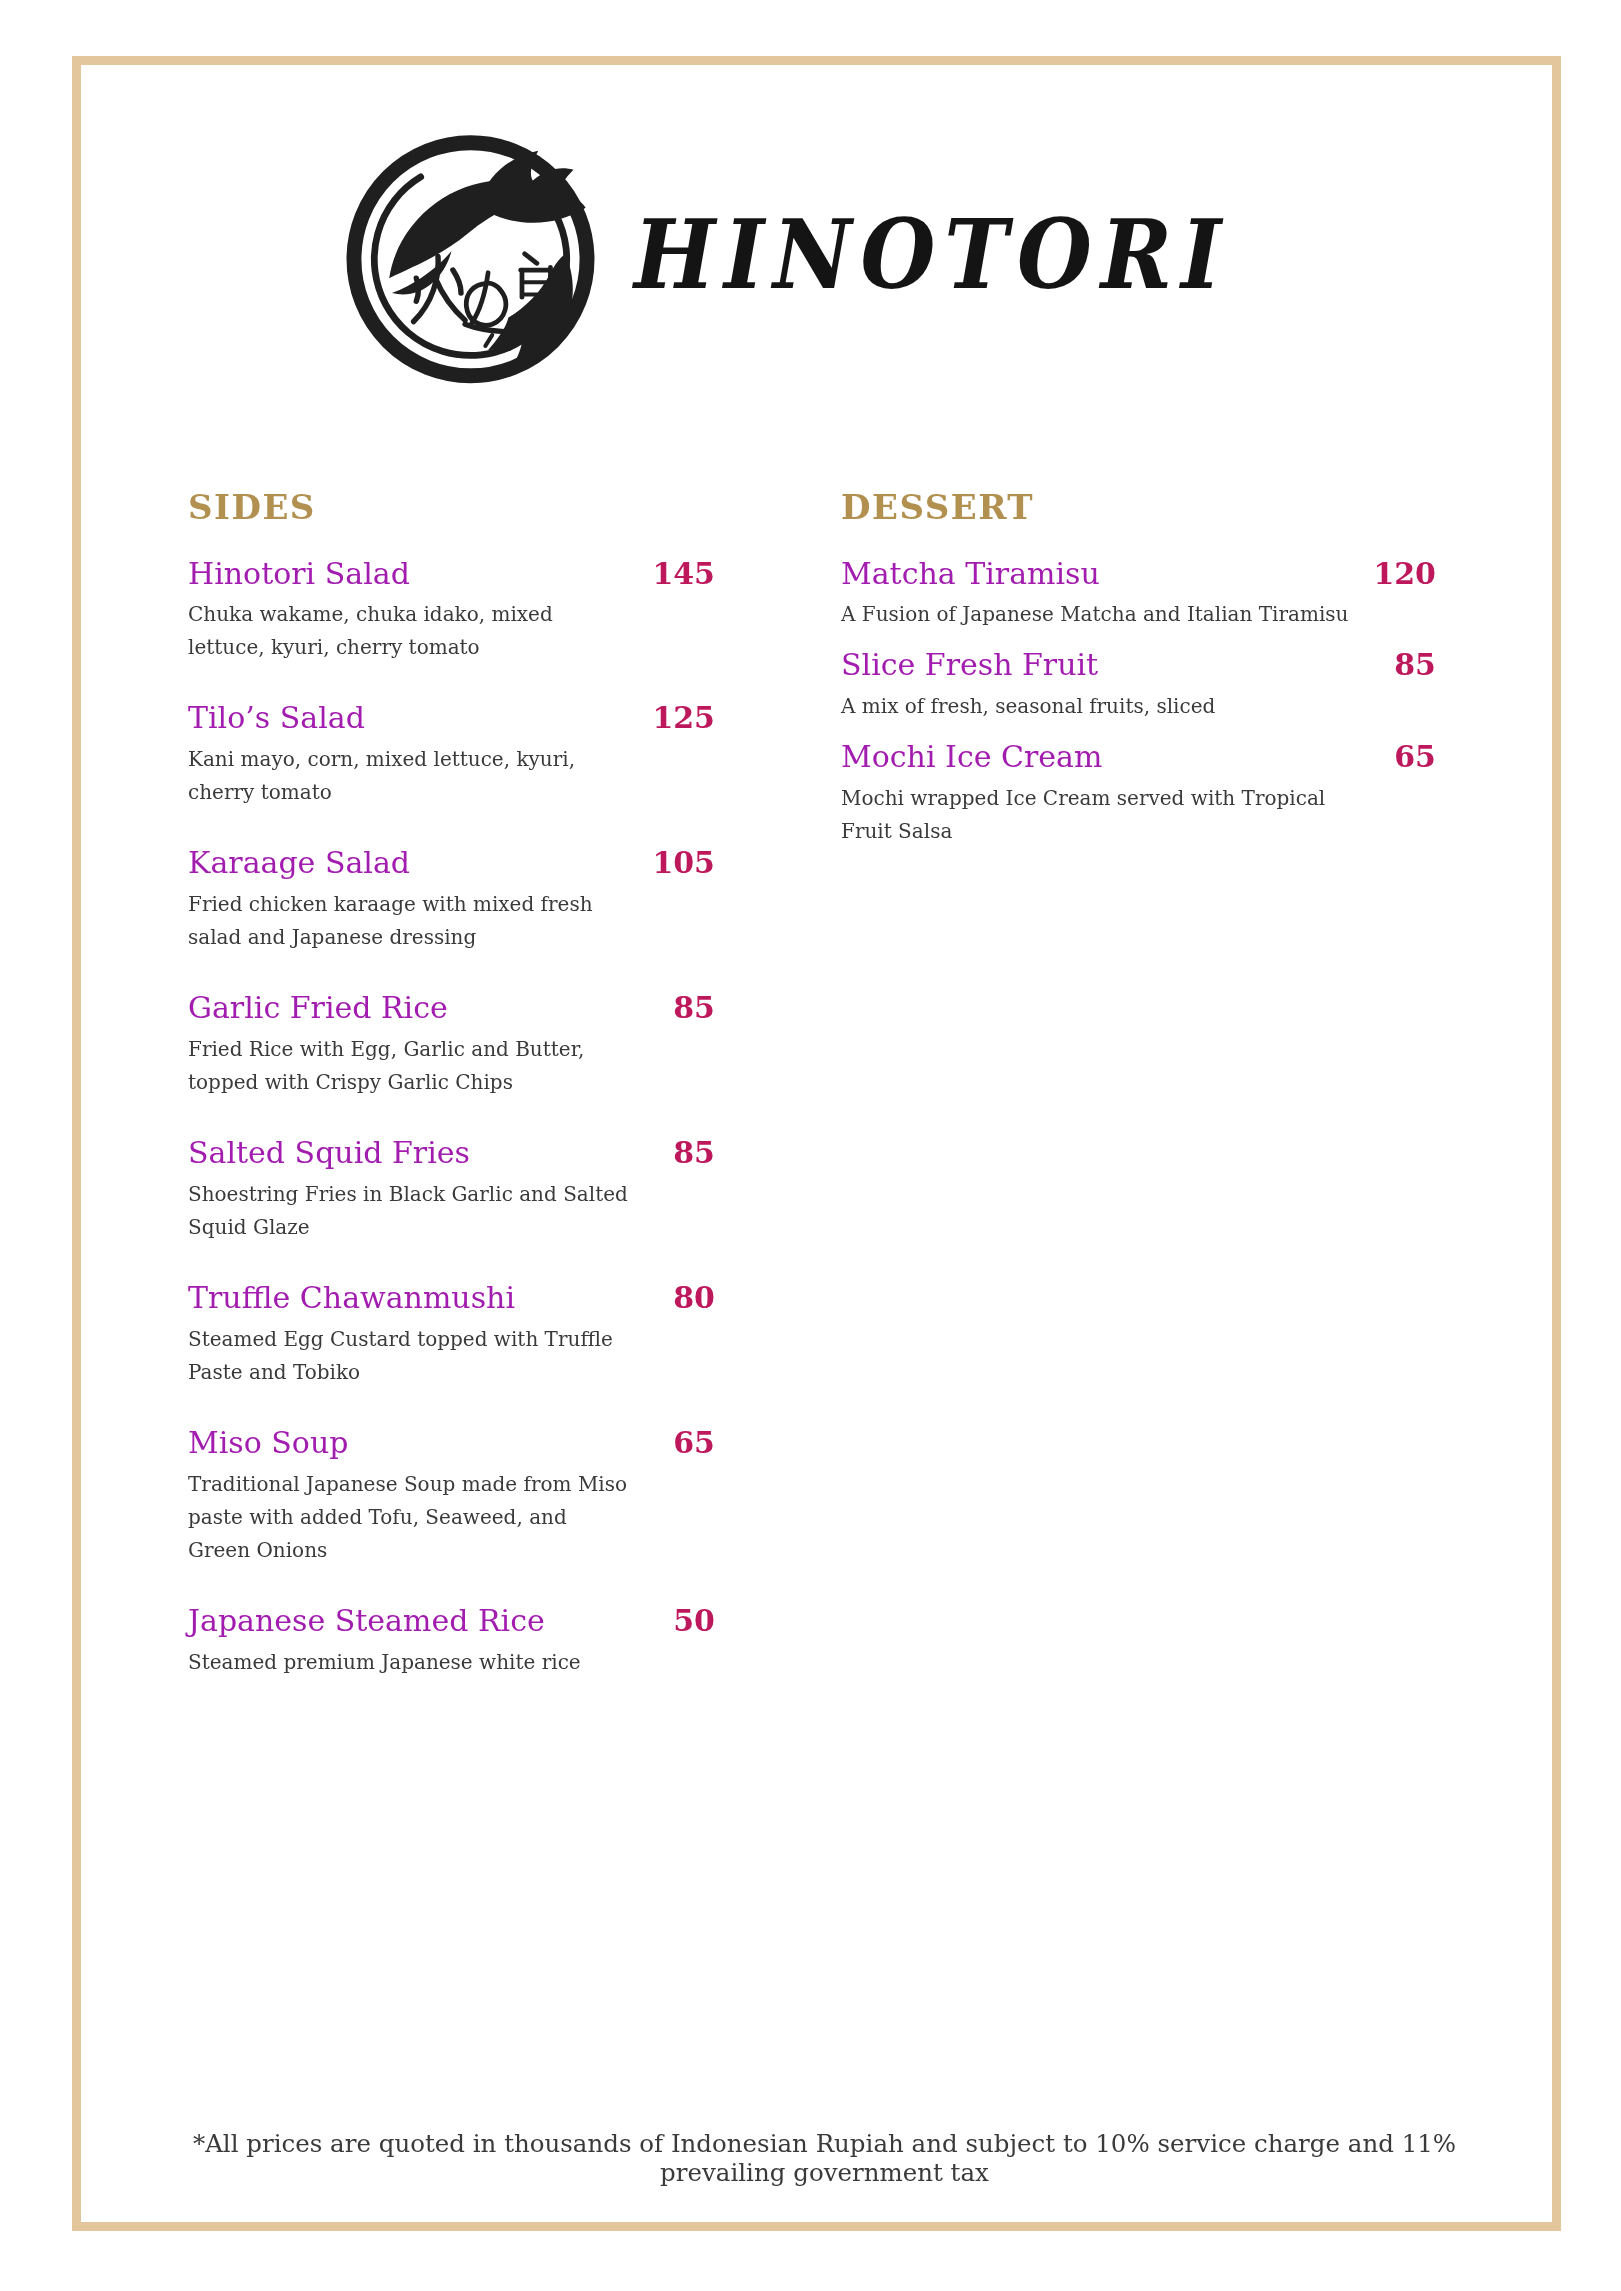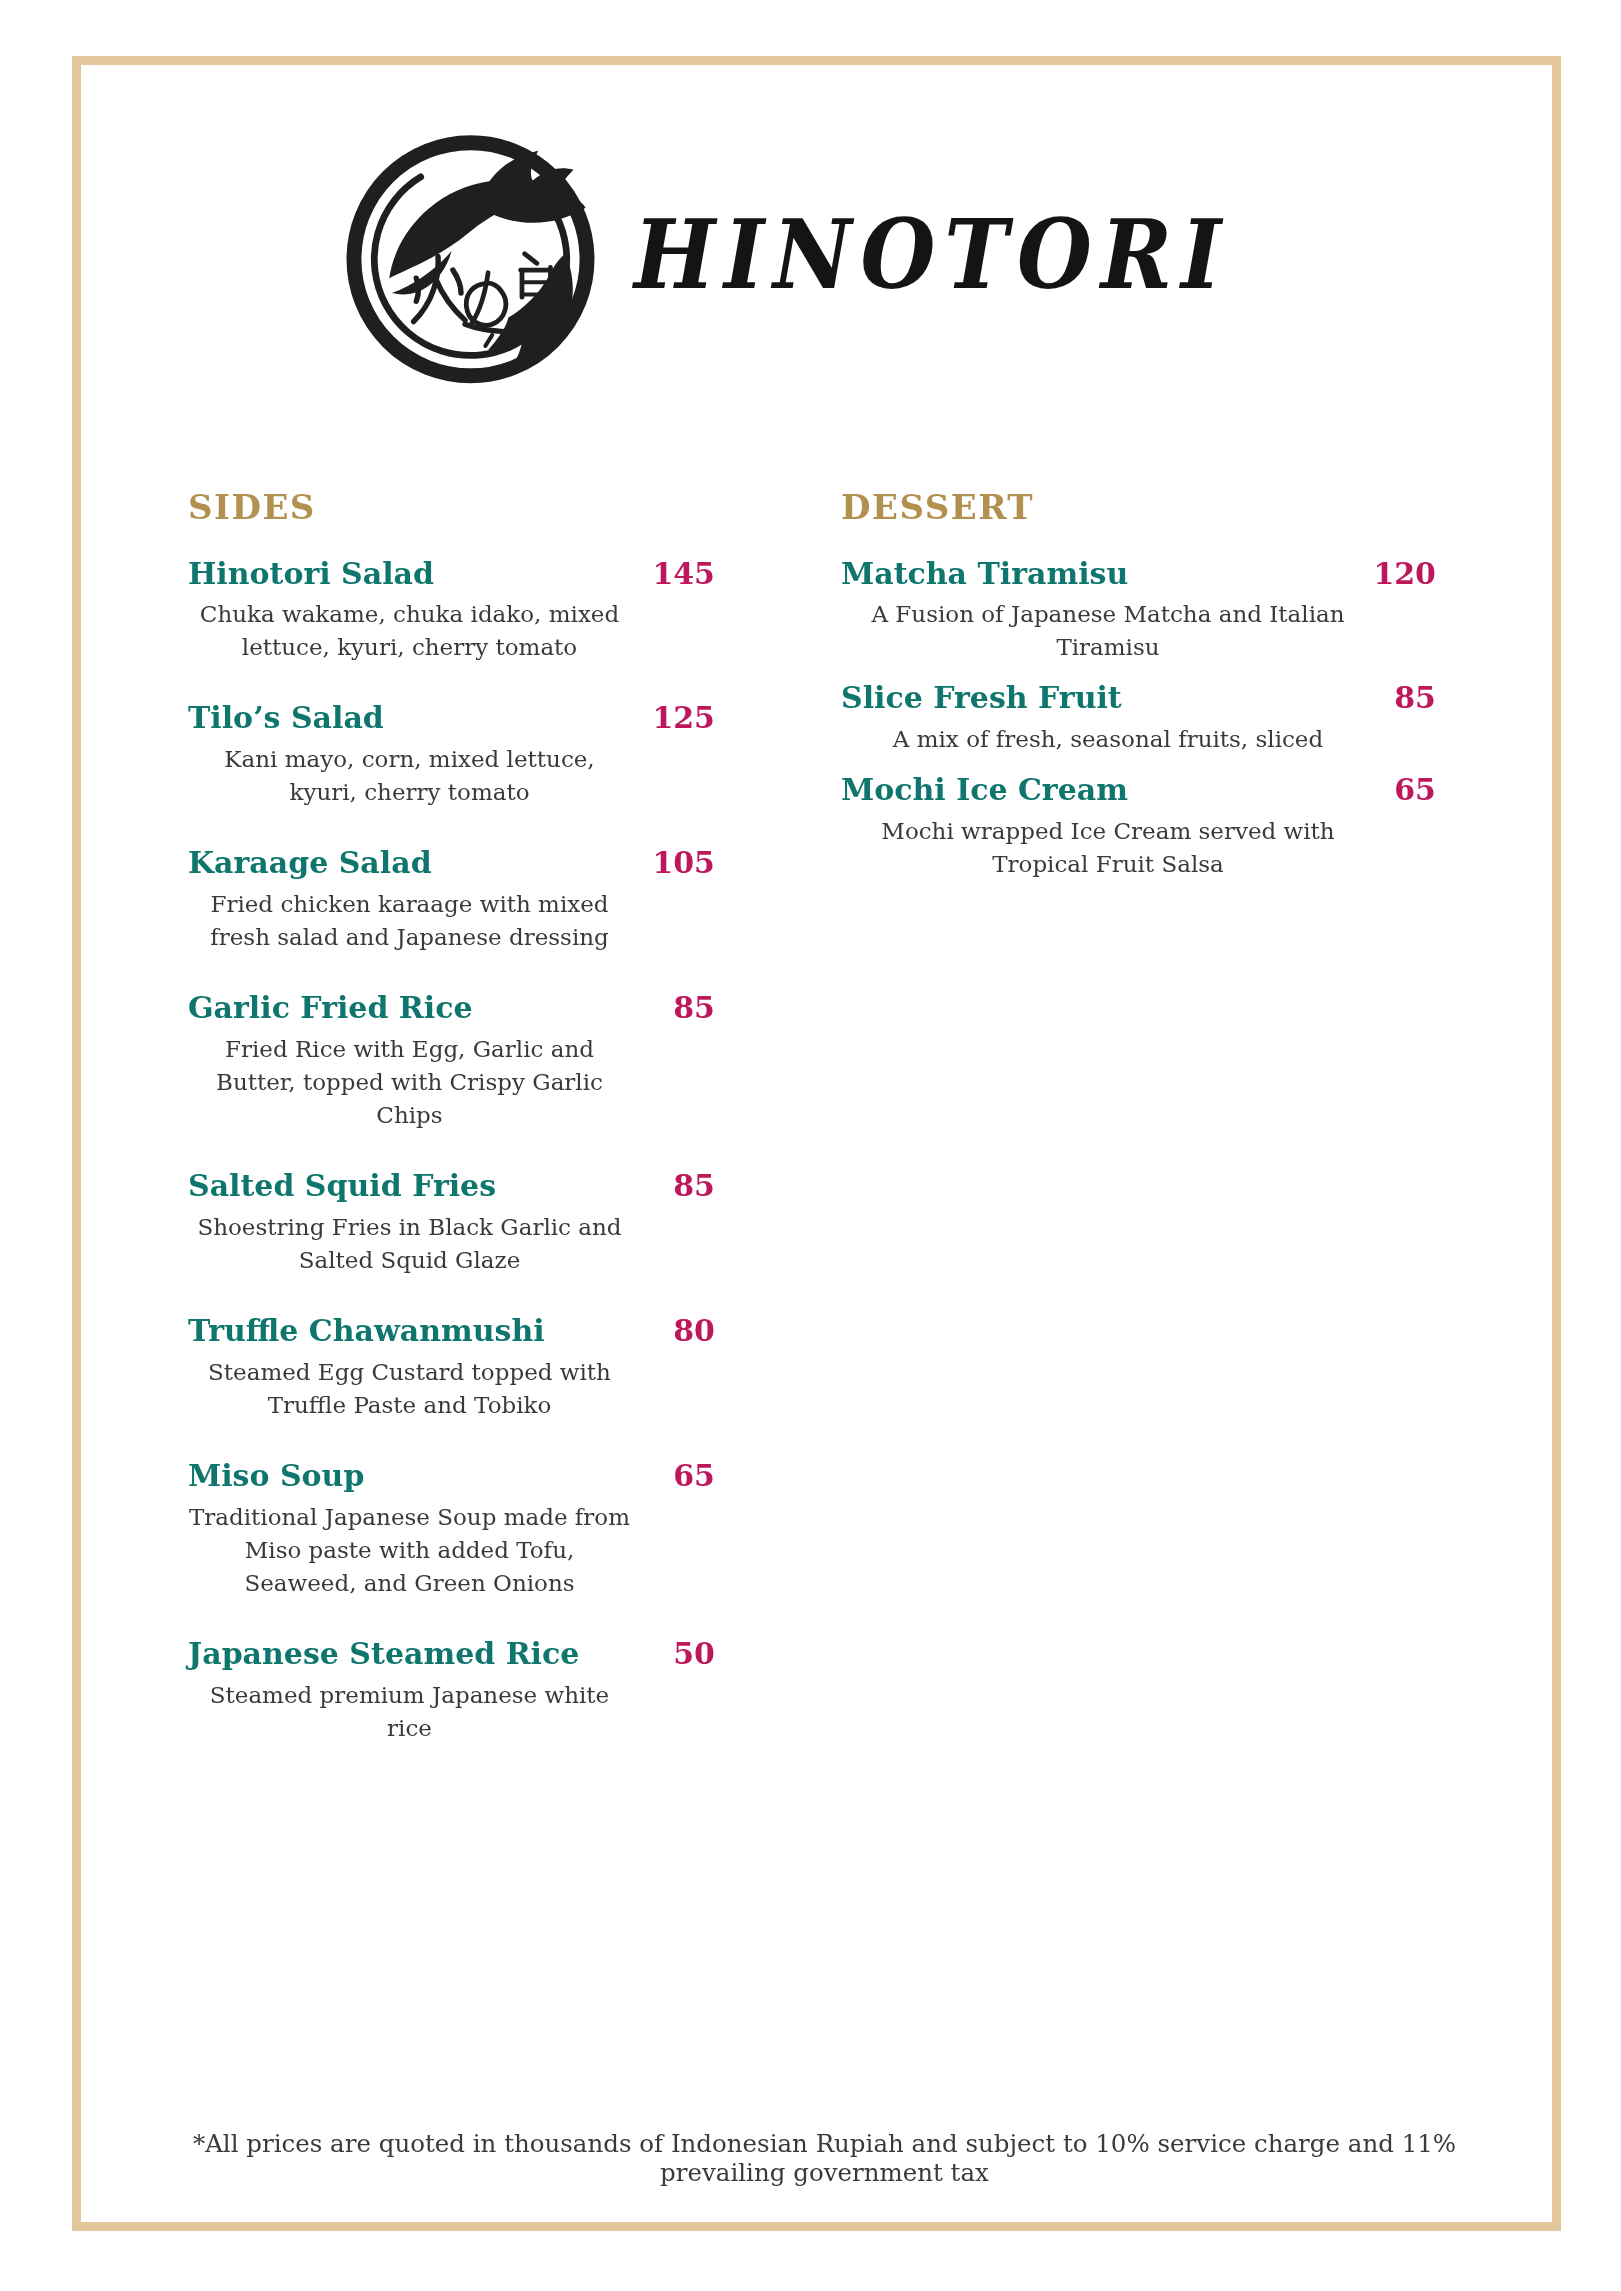--- a/index.html
+++ b/index.html
@@ -17,23 +17,23 @@
        color:#141414;line-height:1;transform:scaleY(1.12);}
   
   .col{position:absolute;top:487px;}
   .col-left{left:188px;width:527px;}
   .col-right{left:841px;width:595px;}
   .section-title{margin:0 0 26.5px 0;font-size:34px;font-weight:bold;
                  letter-spacing:1.5px;color:#b2904f;}
   .item{margin:0 0 34px 0;}
   .col-right .item{margin-bottom:13.7px;}
   .row{display:flex;justify-content:space-between;align-items:baseline;}
-  .name{margin:0;font-size:30px;font-weight:bold;line-height:39px;color:#0f766e;}
+  .name{margin:0;font-size:30px;font-weight:normal;line-height:39px;color:#a21caf;}
   .price{font-size:30px;font-weight:bold;line-height:39px;color:#be185d;}
-  .desc{margin:5.9px 0 0 0;font-size:23px;line-height:33px;color:#3a3a3a;text-align:center;}
+  .desc{margin:5.9px 0 0 0;font-size:20px;line-height:33px;color:#3a3a3a;}
   .col-left .desc{max-width:443px;}
   .col-right .desc{max-width:534px;}
   
   .footer-note{position:absolute;left:108px;right:108px;top:2104px;
                text-align:center;font-size:24.5px;line-height:29px;color:#3a3a3a;margin-left:28px;}
   
   .ink{stroke:#1f1f1f;fill:none;stroke-linecap:round;stroke-linejoin:round;}
 </style>
 </head>
 <body>

